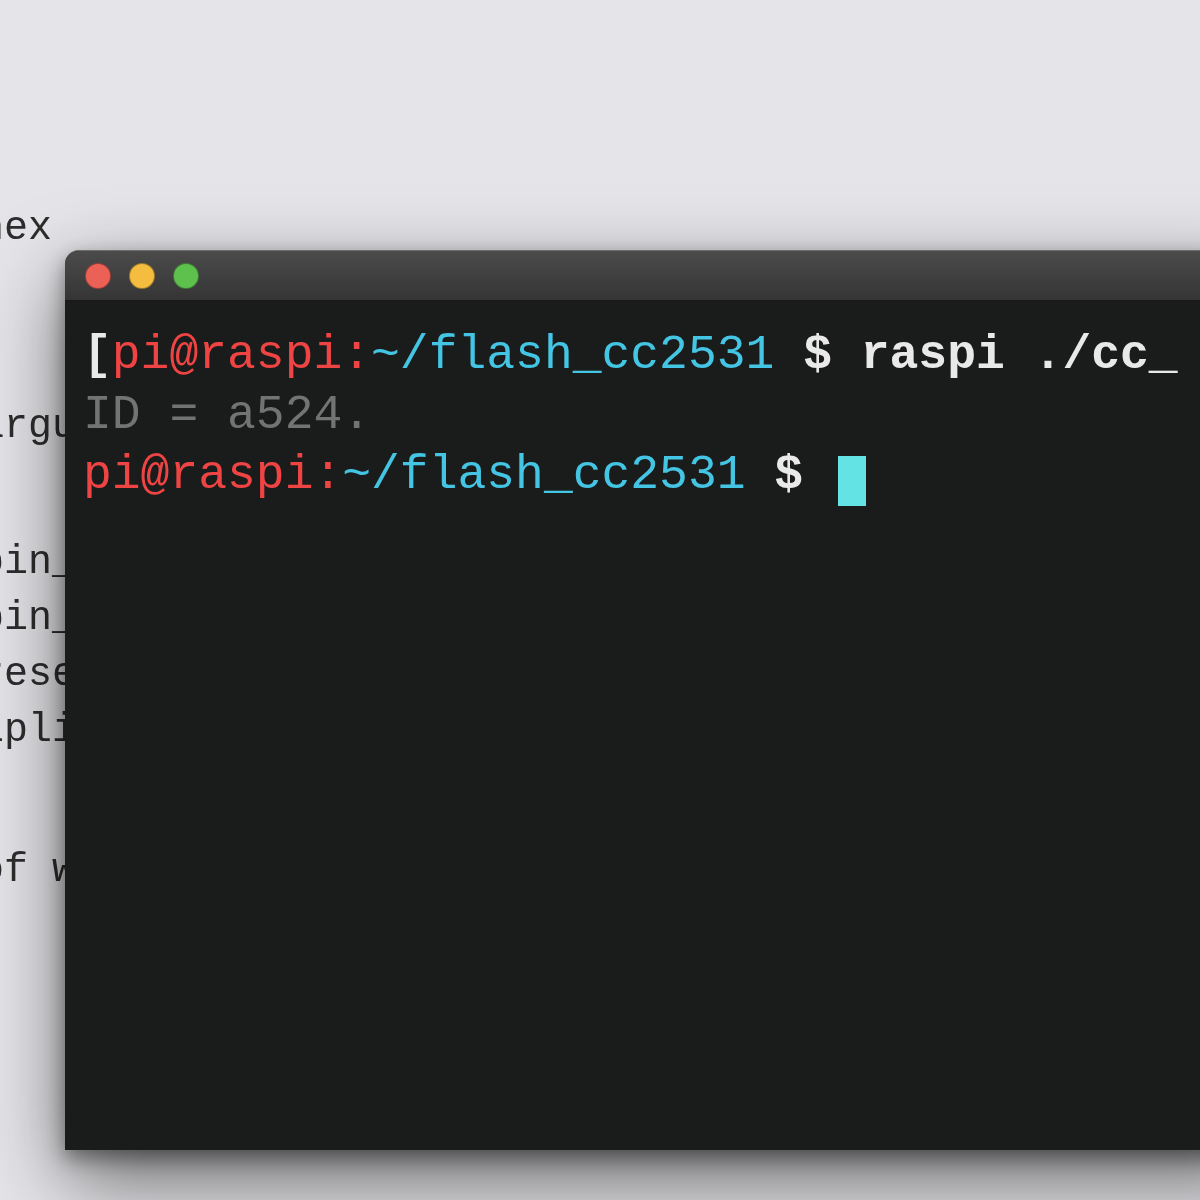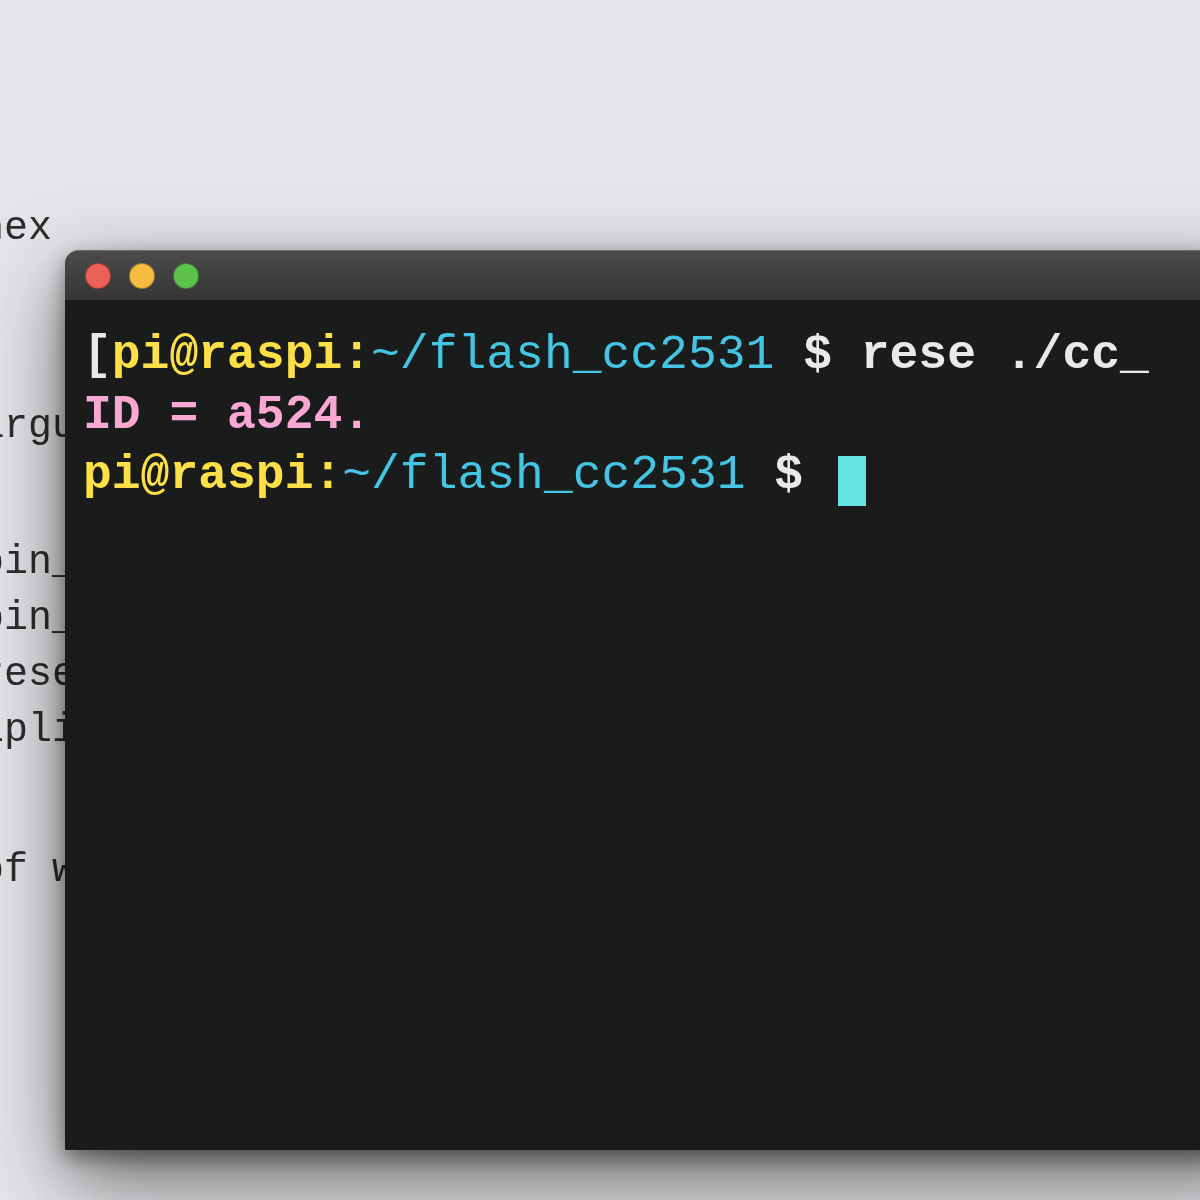--- a/index.html
+++ b/index.html
@@ -67,25 +67,25 @@
     .terminal-body {
       padding: 24px 18px;
       font-size: 48px;
       line-height: 1.25;
       font-weight: bold;
       font-family: "Menlo", "Courier New", monospace;
       white-space: nowrap;
     }
 
     .tl-bracket { color: #e9e9e9; font-weight: bold; }
-    .tl-prompt  { color: #fde047; font-weight: bold; }
+    .tl-prompt  { color: #ef4444; font-weight: normal; }
     .tl-path    { color: #44c5e3; font-weight: normal; }
     .tl-dollar  { color: #e9e9e9; font-weight: bold; }
     .tl-cmd     { color: #e9e9e9; font-weight: bold; }
-    .tl-output  { color: #f9a8d4; font-weight: bold; }
+    .tl-output  { color: #737373; font-weight: normal; }
 
     .cursor {
       display: inline-block;
       width: 28px;
       height: 50px;
       background: #63e3e3;
       vertical-align: text-bottom;
       margin-left: 6px;
       position: relative;
       top: 4px;
@@ -114,21 +114,21 @@
   <div class="titlebar">
     <div class="traffic-lights">
       <div class="light red"></div>
       <div class="light yellow"></div>
       <div class="light green"></div>
     </div>
   </div>
 
   <div class="terminal-body">
     <div>
-      <span class="tl-bracket">[</span><span class="tl-prompt">pi@raspi</span><span class="tl-prompt">:</span><span class="tl-path">~/flash_cc2531</span><span class="tl-dollar"> $ </span><span class="tl-cmd">rese ./cc_</span>
+      <span class="tl-bracket">[</span><span class="tl-prompt">pi@raspi</span><span class="tl-prompt">:</span><span class="tl-path">~/flash_cc2531</span><span class="tl-dollar"> $ </span><span class="tl-cmd">raspi ./cc_</span>
     </div>
     <div>
       <span class="tl-output">  ID = a524.</span>
     </div>
     <div>
       <span class="tl-prompt">pi@raspi</span><span class="tl-prompt">:</span><span class="tl-path">~/flash_cc2531</span><span class="tl-dollar"> $ </span><span class="cursor"></span>
     </div>
   </div>
 </div>
 

